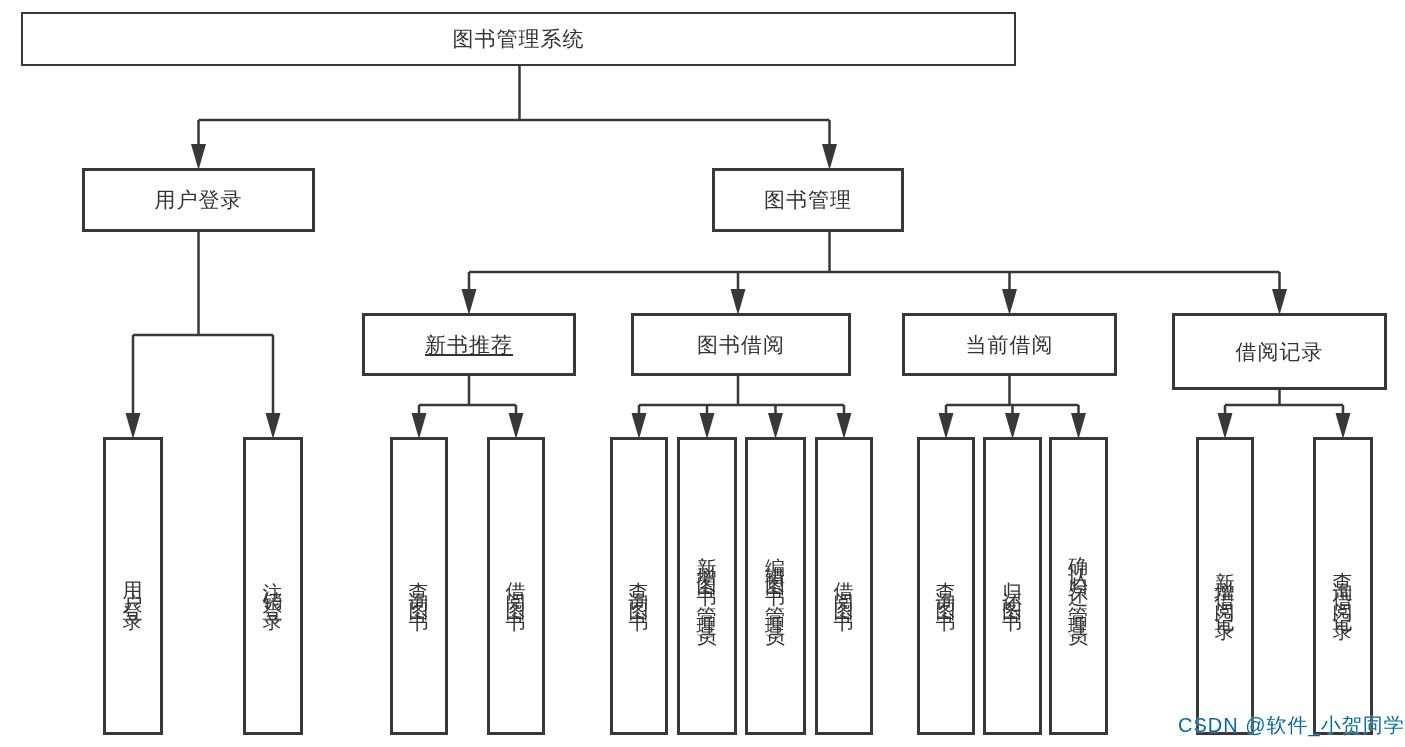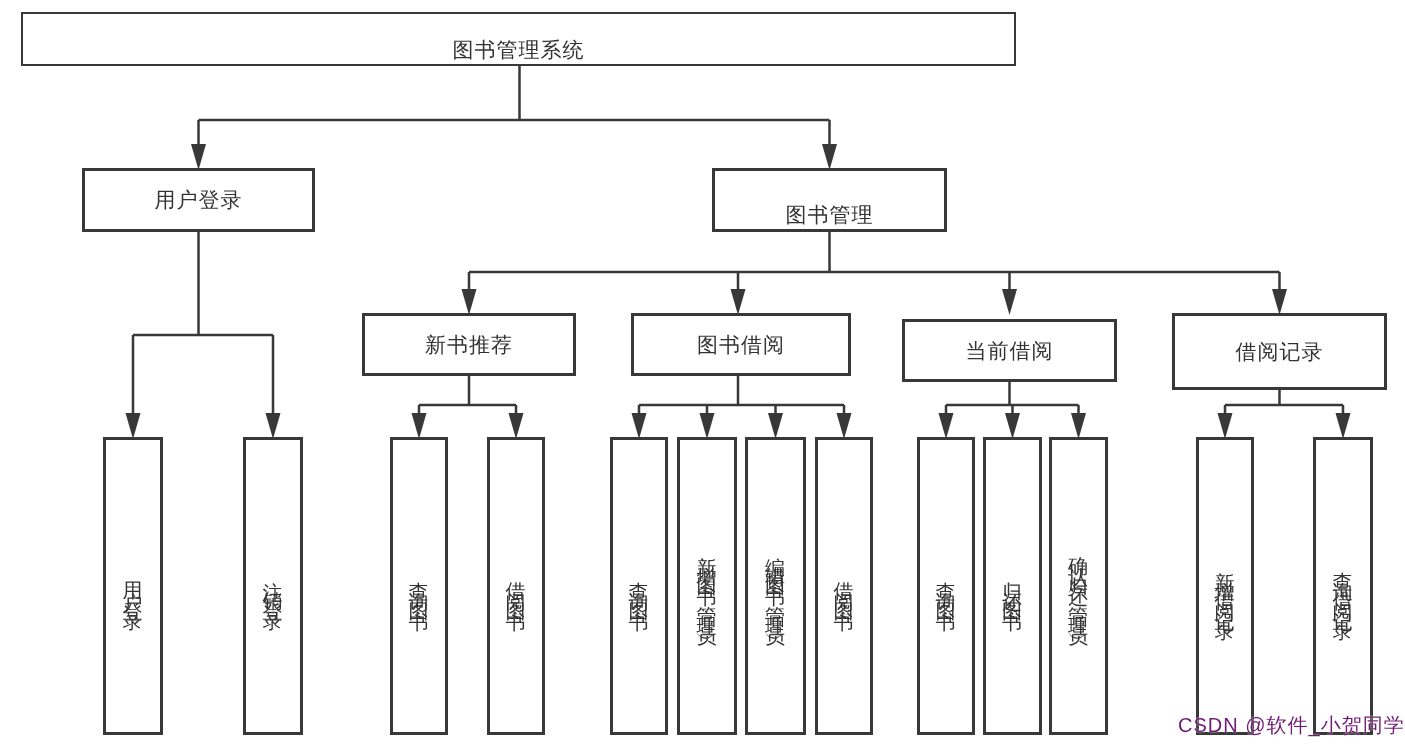--- a/index.html
+++ b/index.html
@@ -30,21 +30,21 @@
     writing-mode:vertical-rl;
     text-orientation:mixed;
     letter-spacing:10px;
     line-height:1;
     white-space:nowrap;
   }
   .watermark{
     position:absolute;
     left:1178px;top:712px;
     font-size:20px;
-    color:#701a75;
+    color:#0369a1;
     letter-spacing:1px;
     z-index:3;
     text-shadow:0 0 2px #ffffff;
     white-space:nowrap;
   }
 </style>
 </head>
 <body>
 
 <div class="stage">
@@ -75,38 +75,38 @@
       <polygon points="768,413 783,413 775.5,439"></polygon>
       <polygon points="836.5,413 851.5,413 844,439"></polygon>
       <polygon points="938.5,413 953.5,413 946,439"></polygon>
       <polygon points="1005,413 1020,413 1012.5,439"></polygon>
       <polygon points="1071,413 1086,413 1078.5,439"></polygon>
       <polygon points="1217.5,413 1232.5,413 1225,439"></polygon>
       <polygon points="1335.5,413 1350.5,413 1343,439"></polygon>
     </g>
   </svg>
 
-  <div class="node" style="left:21px;top:12px;width:995px;height:54px;border-width:2.5px;align-items:flex-end;">
+  <div class="node" style="left:21px;top:12px;width:995px;height:54px;border-width:2.5px;">
     <span>图书管理系统</span>
   </div>
 
   <div class="node" style="left:82px;top:168px;width:233px;height:64px;">
     <span>用户登录</span>
   </div>
-  <div class="node" style="left:712px;top:168px;width:235px;height:64px;align-items:flex-end;">
+  <div class="node" style="left:712px;top:168px;width:192px;height:64px;">
     <span>图书管理</span>
   </div>
 
-  <div class="node" style="left:362px;top:313px;width:214px;height:63px;">
+  <div class="node" style="left:362px;top:313px;width:214px;height:63px;text-decoration:underline;">
     <span>新书推荐</span>
   </div>
   <div class="node" style="left:631px;top:313px;width:220px;height:63px;">
     <span>图书借阅</span>
   </div>
-  <div class="node" style="left:902px;top:313px;width:215px;height:63px;margin-top:6px;">
+  <div class="node" style="left:902px;top:313px;width:215px;height:63px;">
     <span>当前借阅</span>
   </div>
   <div class="node" style="left:1172px;top:313px;width:215px;height:77px;">
     <span>借阅记录</span>
   </div>
 
   <div class="node leaf" style="left:103px;top:437px;width:60px;height:298px;">
     <span class="vtext">用户登录</span>
   </div>
   <div class="node leaf" style="left:243px;top:437px;width:60px;height:298px;">

